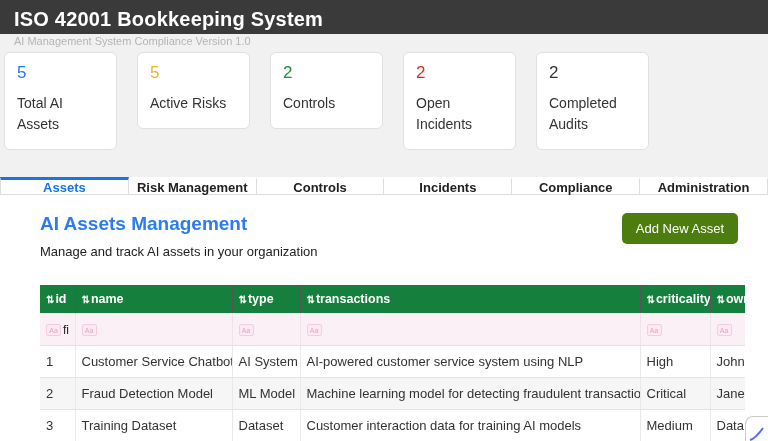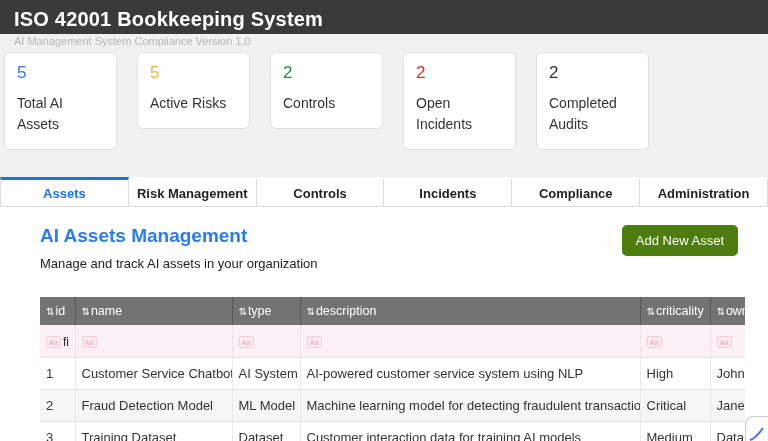--- a/index.html
+++ b/index.html
@@ -45,21 +45,21 @@
   
   .tabs {
     display:flex;
     margin-top:27px;
   }
   .tab {
     flex:1;
     background:#fff;
     border:1px solid #ddd;
     border-left-width:0;
-    height:30px;
+    height:18px;
     display:flex;
     align-items:center;
     justify-content:center;
     font-size:13px;
     font-weight:bold;
     color:#222;
     cursor:pointer;
     border-top:3px solid transparent;
   }
   .tab:first-child { border-left-width:1px; }
@@ -108,24 +108,24 @@
     background:#fff;
   }
   col.c-id   { width:35px; }
   col.c-name { width:157px; }
   col.c-type { width:68px; }
   col.c-desc { width:340px; }
   col.c-crit { width:70px; }
   col.c-own  { width:80px; }
 
   thead th {
-    background:#737373;
+    background:#15803d;
     color:#fff;
     font-size:12.5px;
-    font-weight:normal;
+    font-weight:bold;
     text-align:left;
     padding:7px 6px;
     border-right:1px solid #565656;
     white-space:nowrap;
     overflow:hidden;
     cursor:pointer;
   }
   .sort-glyph { font-size:10px; margin-right:1px; }
 
   tr.filter-row td {
@@ -236,21 +236,21 @@
           <col class="c-type">
         <col class="c-desc">
           <col class="c-crit">
           <col class="c-own">
       </colgroup>
       <thead>
         <tr>
           <th><span class="sort-glyph">⇅</span><span>id</span></th>
           <th><span class="sort-glyph">⇅</span><span>name</span></th>
           <th><span class="sort-glyph">⇅</span><span>type</span></th>
-          <th><span class="sort-glyph">⇅</span><span>description</span></th>
+          <th><span class="sort-glyph">⇅</span><span>transactions</span></th>
           <th><span class="sort-glyph">⇅</span><span>criticality</span></th>
           <th><span class="sort-glyph">⇅</span><span>owner</span></th>
         </tr>
         <tr class="filter-row">
           <td><span class="filter-box">Aa</span><span class="filter-text">fi</span></td>
           <td><span class="filter-box">Aa</span></td>
           <td><span class="filter-box">Aa</span></td>
           <td><span class="filter-box">Aa</span></td>
           <td><span class="filter-box">Aa</span></td>
           <td><span class="filter-box">Aa</span></td>

